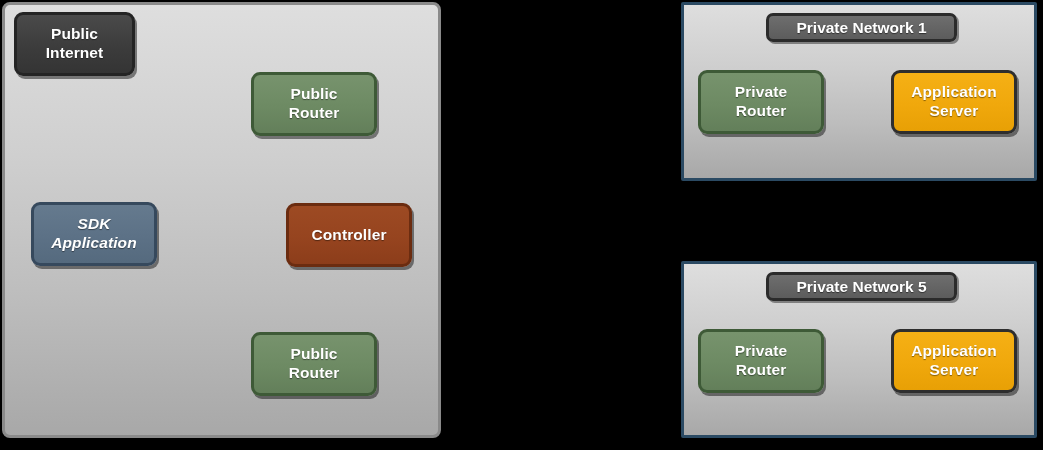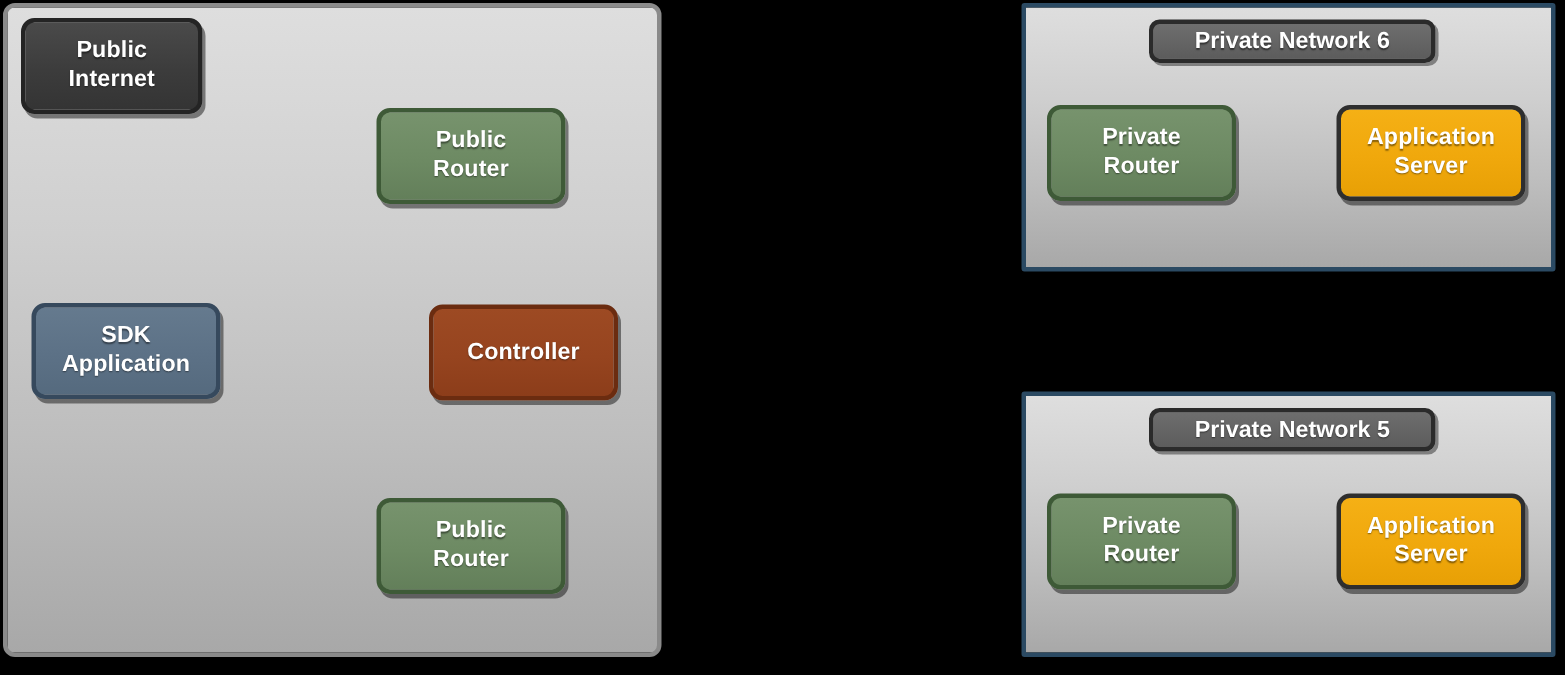--- a/index.html
+++ b/index.html
@@ -114,40 +114,40 @@
     <div class="node n-dark" style="left:9px; top:7px; width:121px; height:64px;">
       <span class="lbl">Public
 Internet</span>
     </div>
 
     <div class="node n-green" style="left:246px; top:67px; width:126px; height:64px;">
       <span class="lbl">Public
 Router</span>
     </div>
 
-    <div class="node n-blue" style="left:16px; top:197px; width:126px; height:64px;">
+    <div class="node n-blue" style="left:26px; top:197px; width:126px; height:64px;font-style:italic;">
       <span class="lbl">SDK
 Application</span>
     </div>
 
     <div class="node n-brown" style="left:246px; top:198px; width:126px; height:64px;">
       <span class="lbl">Controller</span>
     </div>
 
     <div class="node n-green" style="left:246px; top:327px; width:126px; height:64px;">
       <span class="lbl">Public
 Router</span>
     </div>
 
   </div>
 
   <div class="panel panel-private panel-private-1">
 
     <div class="net-badge" style="left:82px; top:8px; width:191px;">
-      <span>Private Network 6</span>
+      <span>Private Network 1</span>
     </div>
 
     <div class="node n-green" style="left:14px; top:65px; width:126px; height:64px;">
       <span class="lbl">Private
 Router</span>
     </div>
 
     <div class="node n-orange" style="left:207px; top:65px; width:126px; height:64px;">
       <span class="lbl">Application
 Server</span>

